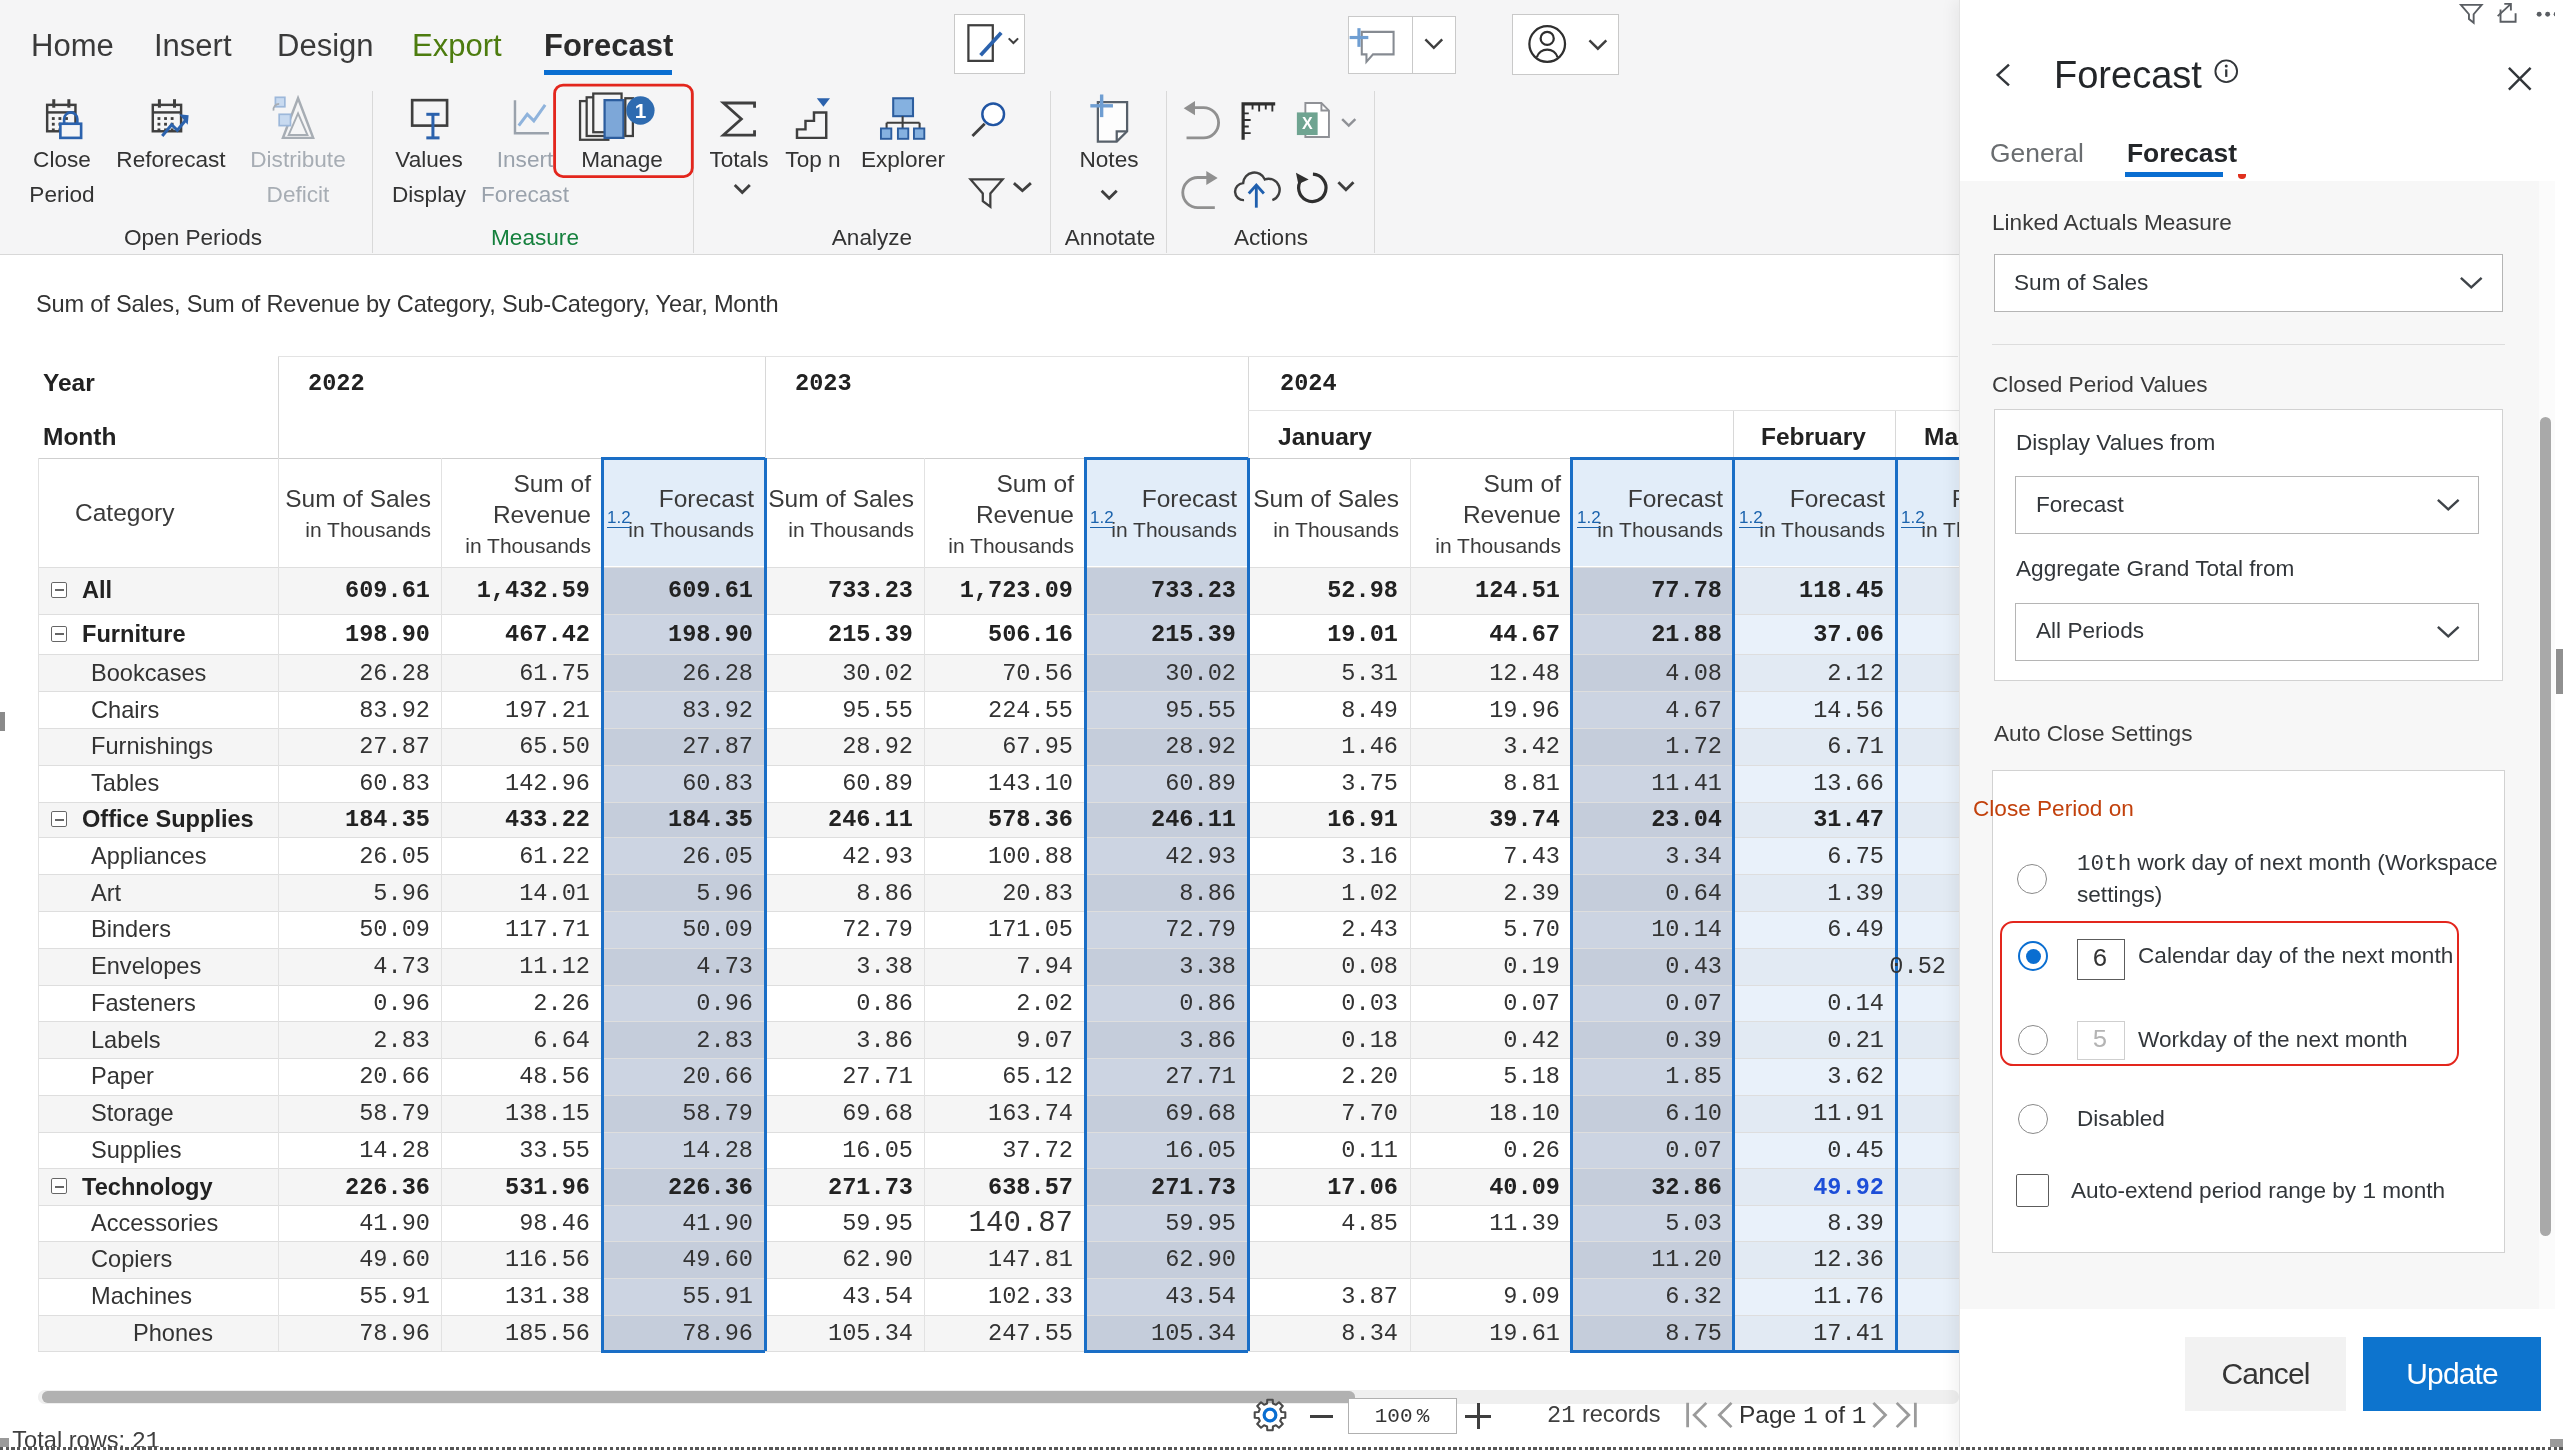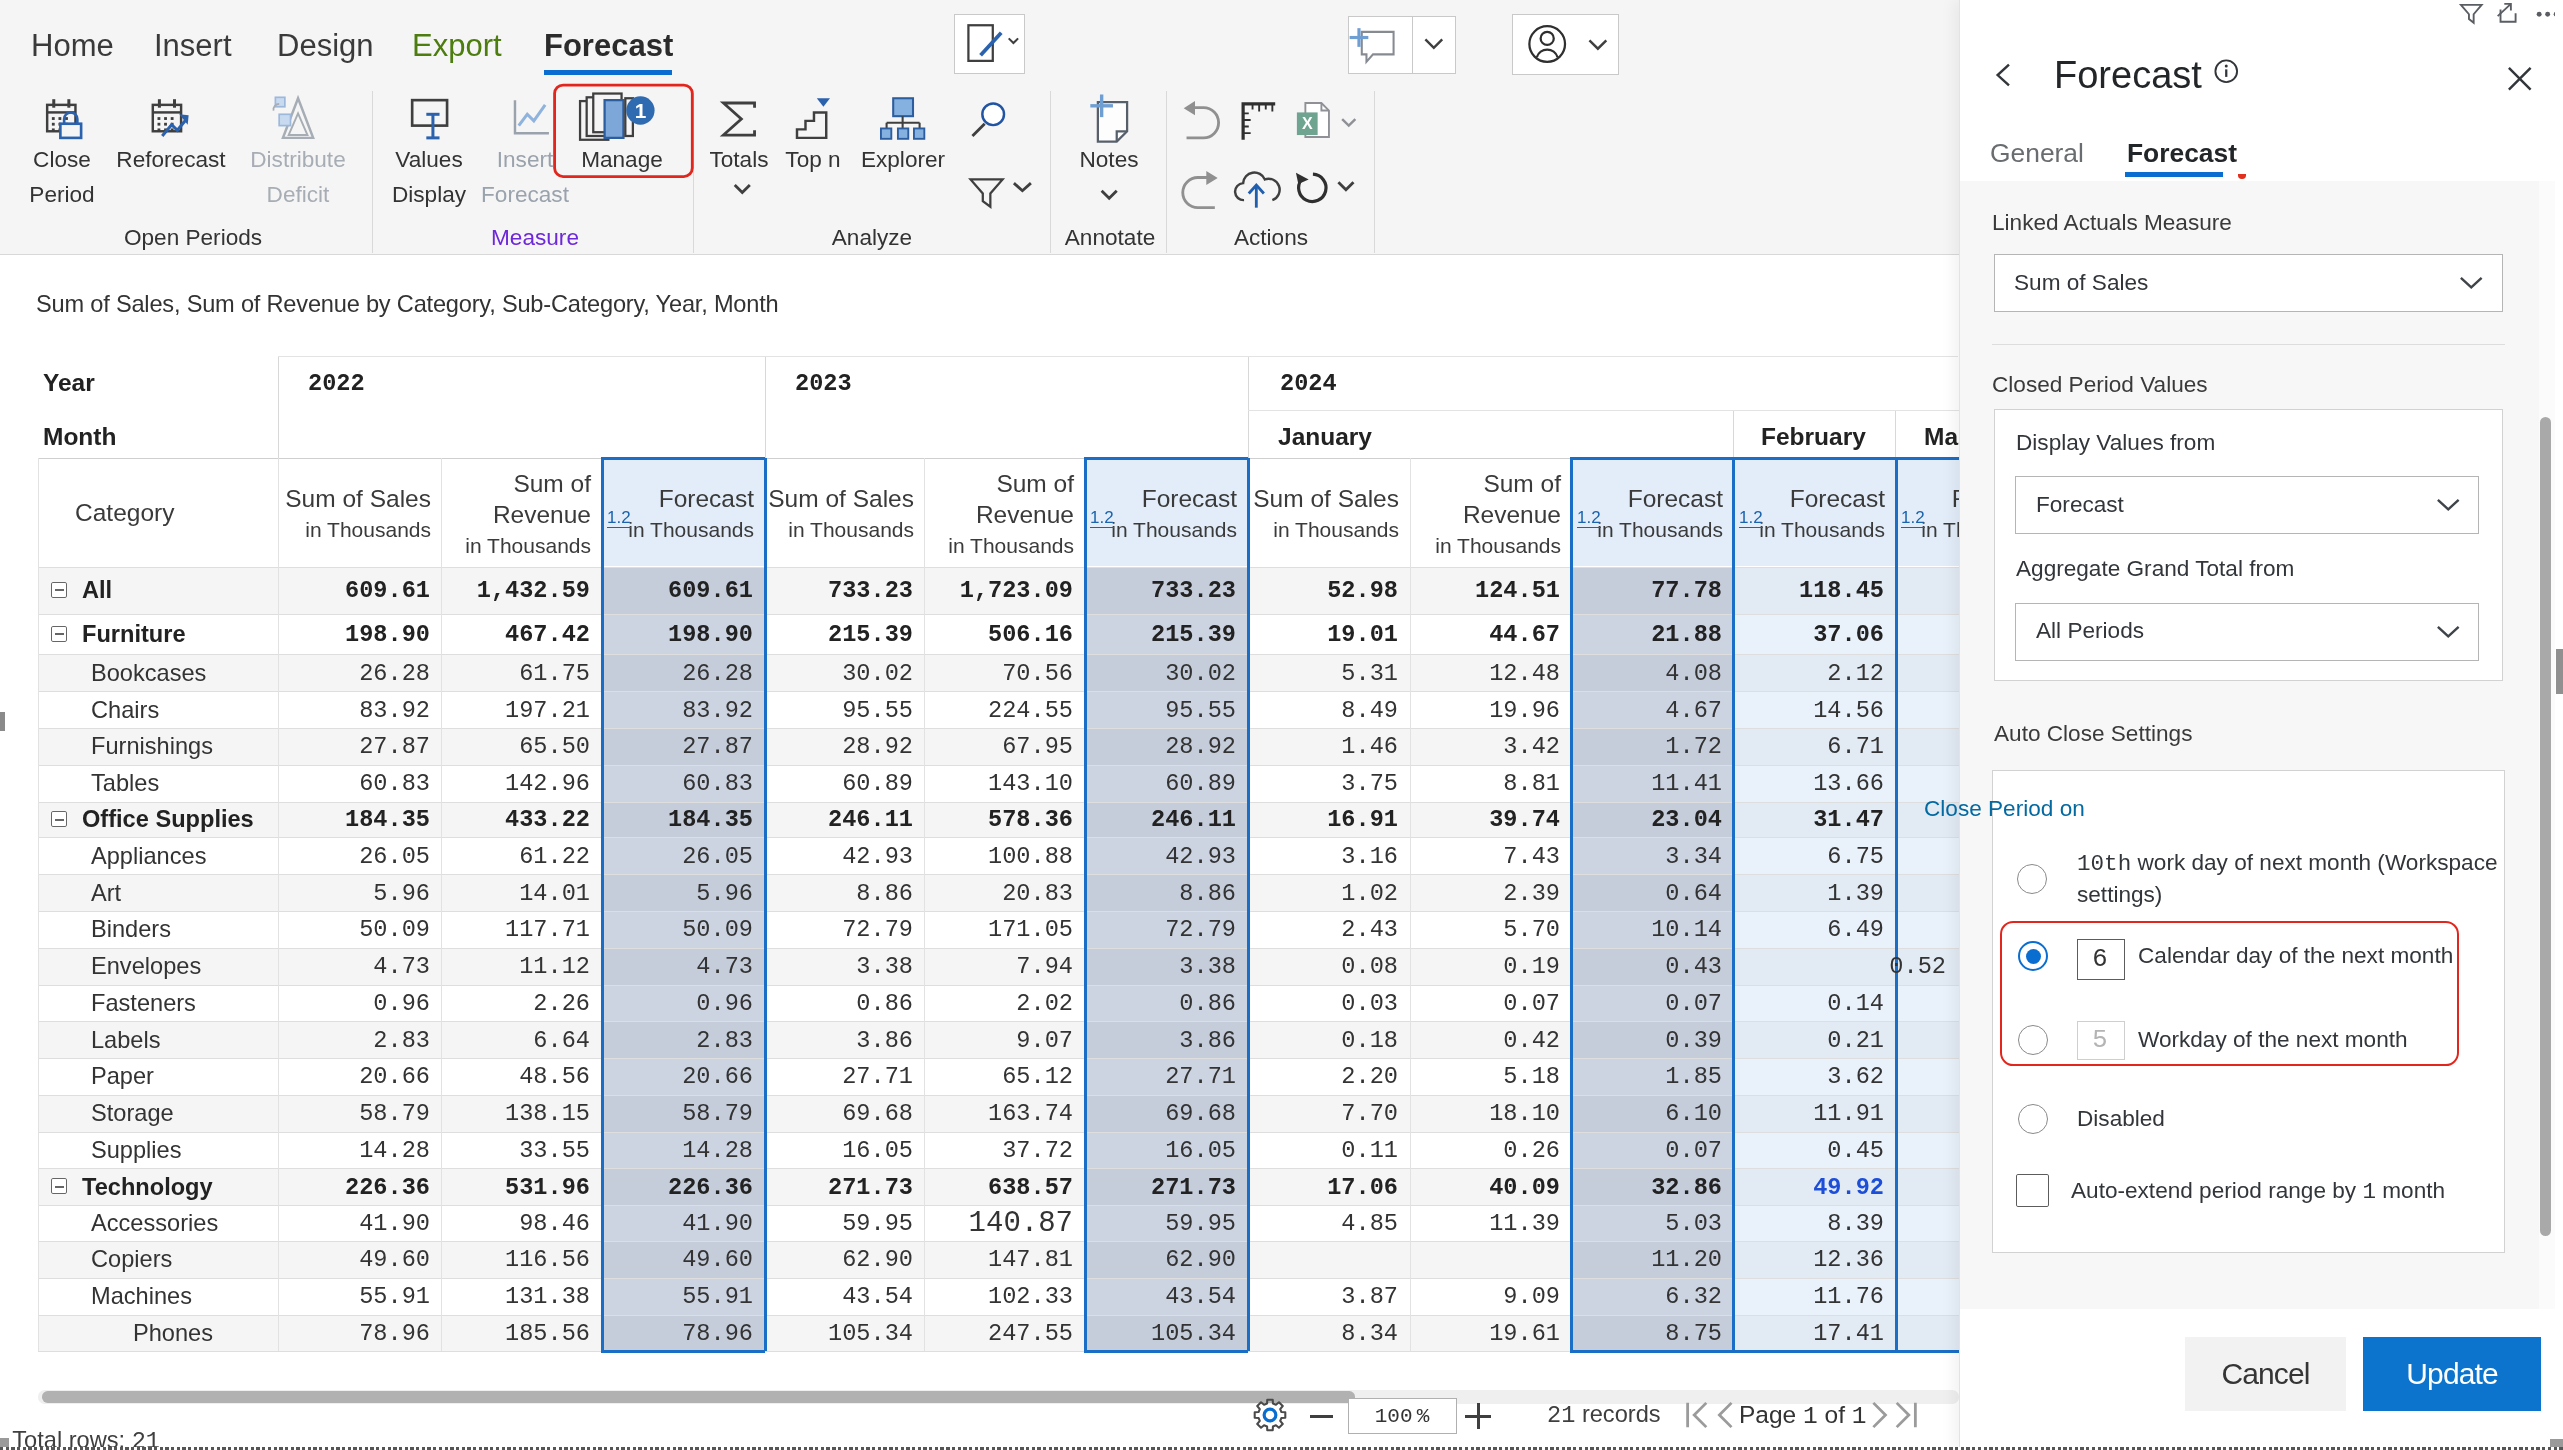--- a/index.html
+++ b/index.html
@@ -14,21 +14,21 @@
 <div class="tx" style="left:277px;top:46px;font-size:31px;color:#3a3a3a;font-weight:400;">Design</div>
 <div class="tx" style="left:412px;top:46px;font-size:31px;color:#4d7c0f;font-weight:400;">Export</div>
 <div class="tx" style="left:544px;top:46px;font-size:31px;color:#2b2b2b;font-weight:700;">Forecast</div>
 <div class="a" style="left:544px;top:70px;width:128px;height:4.7px;background:#0a6ed1"></div>
 <div class="a" style="left:372px;top:91px;width:0.9px;height:162px;background:#d9d9d9"></div>
 <div class="a" style="left:693px;top:91px;width:0.9px;height:162px;background:#d9d9d9"></div>
 <div class="a" style="left:1050px;top:91px;width:0.9px;height:162px;background:#d9d9d9"></div>
 <div class="a" style="left:1166px;top:91px;width:0.9px;height:162px;background:#d9d9d9"></div>
 <div class="a" style="left:1374px;top:91px;width:0.9px;height:162px;background:#d9d9d9"></div>
 <div class="tx" style="left:193px;top:238px;font-size:22.6px;color:#333;font-weight:400;transform:translate(-50%,-50%);">Open Periods</div>
-<div class="tx" style="left:535px;top:238px;font-size:22.6px;color:#6d28d9;font-weight:400;transform:translate(-50%,-50%);">Measure</div>
+<div class="tx" style="left:535px;top:238px;font-size:22.6px;color:#15803d;font-weight:400;transform:translate(-50%,-50%);">Measure</div>
 <div class="tx" style="left:872px;top:238px;font-size:22.6px;color:#333;font-weight:400;transform:translate(-50%,-50%);">Analyze</div>
 <div class="tx" style="left:1110px;top:238px;font-size:22.6px;color:#333;font-weight:400;transform:translate(-50%,-50%);">Annotate</div>
 <div class="tx" style="left:1271px;top:238px;font-size:22.6px;color:#333;font-weight:400;transform:translate(-50%,-50%);">Actions</div>
 <svg class="ic" style="left:0;top:0" width="1959" height="255" viewBox="0 0 2077 270">
 <g stroke="#3f3f3f" fill="none" stroke-width="2.6">
       <rect x="50" y="111" width="30" height="28"></rect>
       <line x1="50" y1="119" x2="80" y2="119"></line>
       <line x1="57" y1="105" x2="57" y2="114" stroke-width="3.2"></line>
       <line x1="73" y1="105" x2="73" y2="114" stroke-width="3.2"></line>
     </g>
@@ -614,21 +614,21 @@
     <path d="M2 2 L13 12 L24 2" stroke="#3f4449" fill="none" stroke-width="2.6"></path>
   </svg>
 <div class="tx" style="left:2016px;top:569px;font-size:22.6px;color:#32363a;font-weight:400;">Aggregate Grand Total from</div>
 <div class="a" style="left:2015px;top:603px;width:464px;height:58px;background:#fff;border:0.9px solid #b5b5b5"></div>
 <div class="tx" style="left:2036px;top:631px;font-size:22.6px;color:#32363a;font-weight:400;">All Periods</div>
 <svg class="ic" style="left:2436px;top:625px" width="24.5" height="13.2" viewBox="0 0 26 14">
     <path d="M2 2 L13 12 L24 2" stroke="#3f4449" fill="none" stroke-width="2.6"></path>
   </svg>
 <div class="tx" style="left:1994px;top:734px;font-size:22.6px;color:#3a3a3a;font-weight:400;">Auto Close Settings</div>
 <div class="a" style="left:1992px;top:770px;width:513px;height:483px;background:#fff;border:0.9px solid #d2d2d2"></div>
-<div class="tx" style="left:1924px;top:809px;font-size:22.6px;color:#0369a1;font-weight:400;">Close Period on</div>
+<div class="tx" style="left:1973px;top:809px;font-size:22.6px;color:#c2410c;font-weight:400;">Close Period on</div>
 <div class="a" style="left:2017px;top:864px;width:30px;height:30px;border:1.9px solid #8a8a8a;border-radius:50%;background:#fff"></div>
 <div class="tx" style="left:2077px;top:863px;font-size:22.6px;color:#32363a;font-weight:400;"><span style="font-family:'Liberation Mono',monospace">10th</span> work day of next month (Workspace</div>
 <div class="tx" style="left:2077px;top:895px;font-size:22.6px;color:#32363a;font-weight:400;">settings)</div>
 <div class="a" style="left:2000px;top:921px;width:459px;height:145px;border:2.8px solid #e3261d;border-radius:13.2px"></div>
 <div class="a" style="left:2018px;top:941px;width:30px;height:30px;border:2.8px solid #0a6ed1;border-radius:50%;background:#fff"></div>
 <div class="a" style="left:2026px;top:949px;width:15px;height:15px;background:#0a6ed1;border-radius:50%"></div>
 <div class="a" style="left:2077px;top:939px;width:48px;height:41px;background:#fff;border:1.9px solid #5c5c5c"></div>
 <div class="tx" style="left:2100px;top:959px;font-size:25.5px;color:#333;font-weight:400;transform:translate(-50%,-50%);font-family:'Liberation Mono',monospace">6</div>
 <div class="tx" style="left:2138px;top:956px;font-size:22.6px;color:#32363a;font-weight:400;">Calendar day of the next month</div>
 <div class="a" style="left:2018px;top:1025px;width:30px;height:30px;border:1.9px solid #8a8a8a;border-radius:50%;background:#fff"></div>

